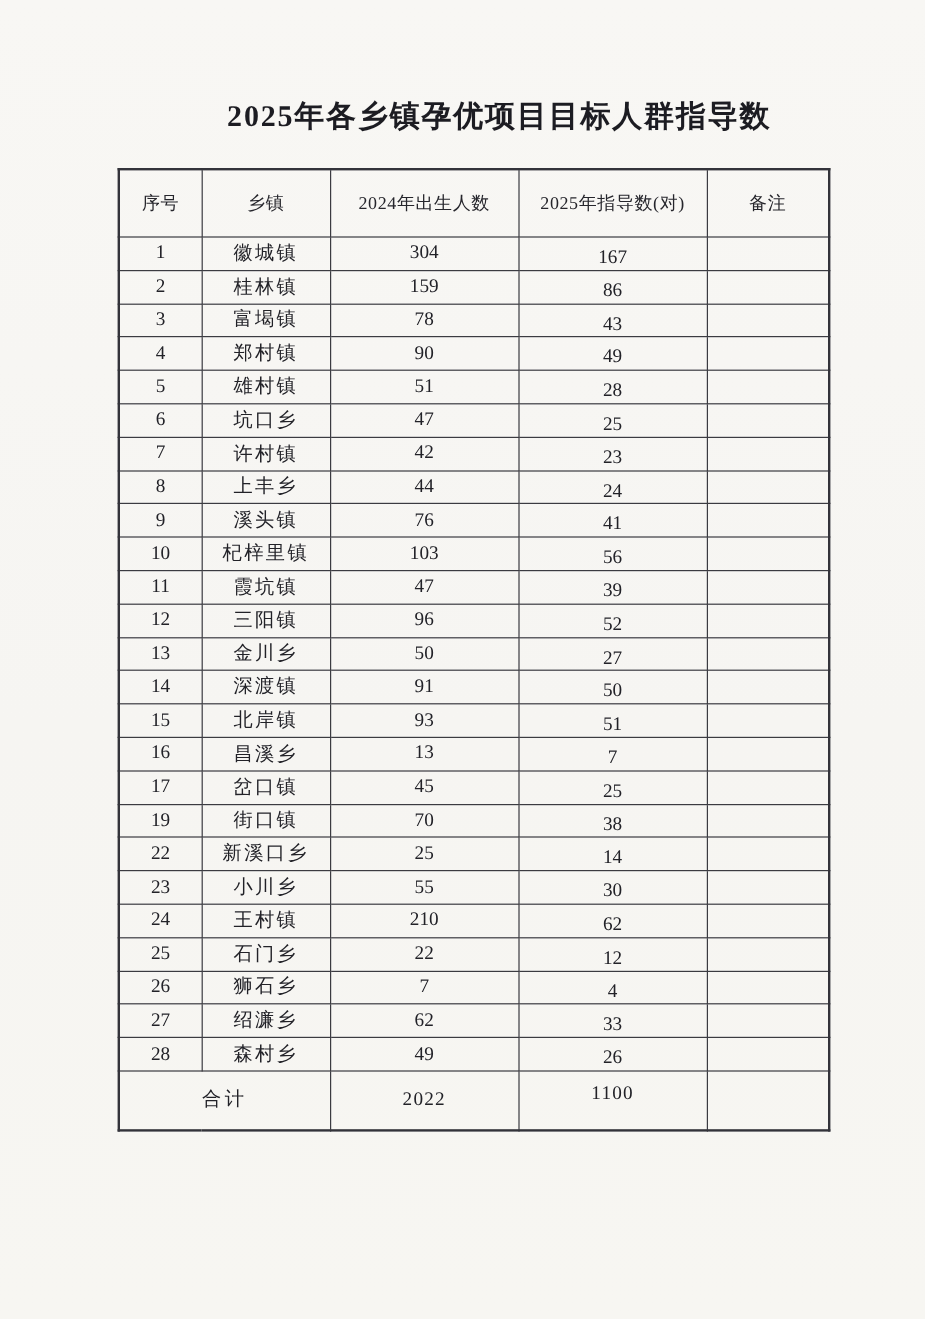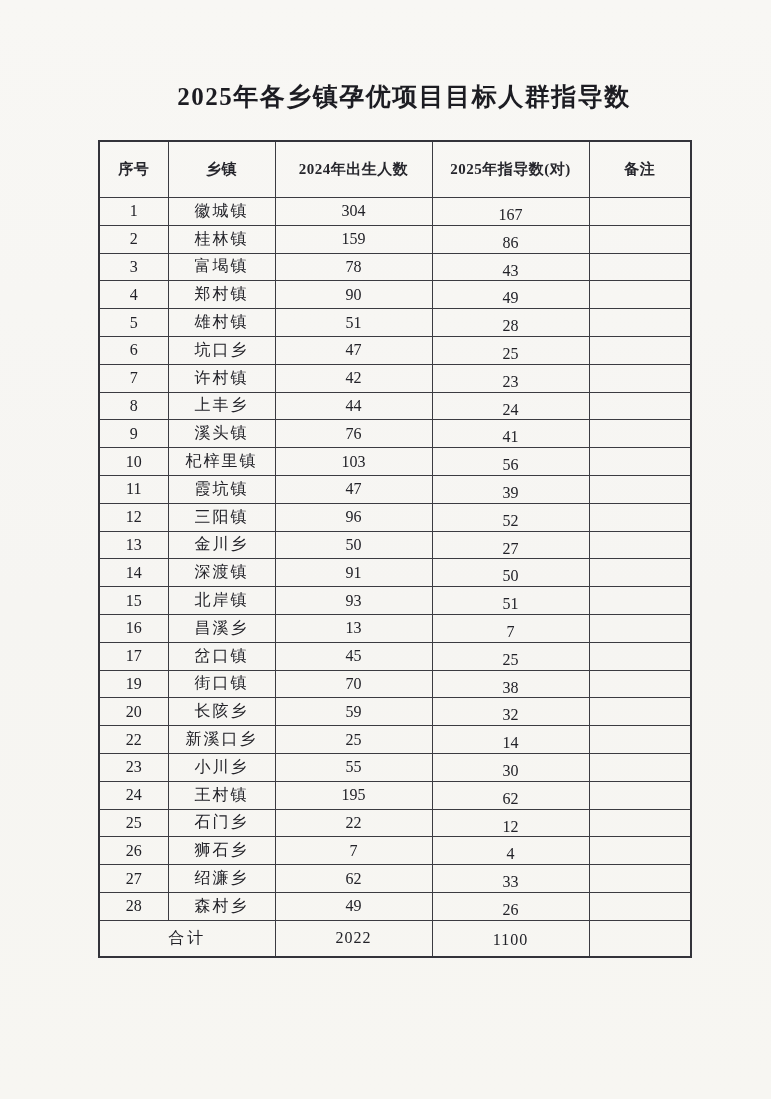--- a/index.html
+++ b/index.html
@@ -16,21 +16,21 @@
     overflow: hidden;
   }
   .page {
     position: absolute;
     inset: 0;
     background: linear-gradient(180deg, #f8f7f4 0%, #f6f5f2 55%, #f7f6f2 100%);
   }
   .doc-title {
     position: absolute;
     top: 80px;
-    left: 108px;
+    left: 120px;
     width: 592px;
     text-align: center;
     font-size: 25px;
     font-weight: 700;
     letter-spacing: 1.5px;
     color: #1c1c22;
   }
   table.main-table {
     position: absolute;
     top: 140px;
@@ -44,21 +44,21 @@
   .main-table th,
   .main-table td {
     border: 1.5px solid #3b3b41;
     text-align: center;
     overflow: hidden;
     white-space: nowrap;
     padding: 0;
   }
   .main-table thead th {
     height: 55px;
-    font-weight: 700;
+    font-weight: 400;
     font-size: 15px;
     letter-spacing: 0.5px;
     color: #26262c;
     vertical-align: middle;
   }
   .main-table tbody td {
     height: 25.8px;
     font-size: 16px;
     vertical-align: middle;
   }
@@ -77,21 +77,21 @@
     vertical-align: middle;
     letter-spacing: 3px;
     margin-left: 38px;
   }
   .main-table tfoot td.col-births,
   .main-table tfoot td.col-guidance {
     letter-spacing: 1px;
   }
   .main-table tfoot td.col-guidance {
     vertical-align: bottom;
-    padding-bottom: 7px;
+    padding-bottom: 20px;
   }
 </style>
 </head>
 <body>
 
 <div class="page">
 
   <div class="doc-title">2025年各乡镇孕优项目目标人群指导数</div>
 
   <table class="main-table">
@@ -233,44 +233,37 @@
           <td class="col-remark"></td>
         </tr>
         <tr>
           <td class="col-no">19</td>
           <td class="col-town">街口镇</td>
           <td class="col-births">70</td>
           <td class="col-guidance">38</td>
           <td class="col-remark"></td>
         </tr>
         <tr>
-          <td class="col-no">20</td>
-          <td class="col-town">长陔乡</td>
-          <td class="col-births">59</td>
-          <td class="col-guidance">32</td>
-          <td class="col-remark"></td>
-        </tr>
-        <tr>
           <td class="col-no">22</td>
           <td class="col-town">新溪口乡</td>
           <td class="col-births">25</td>
           <td class="col-guidance">14</td>
           <td class="col-remark"></td>
         </tr>
         <tr>
           <td class="col-no">23</td>
           <td class="col-town">小川乡</td>
           <td class="col-births">55</td>
           <td class="col-guidance">30</td>
           <td class="col-remark"></td>
         </tr>
         <tr>
           <td class="col-no">24</td>
           <td class="col-town">王村镇</td>
-          <td class="col-births">195</td>
+          <td class="col-births">210</td>
           <td class="col-guidance">62</td>
           <td class="col-remark"></td>
         </tr>
         <tr>
           <td class="col-no">25</td>
           <td class="col-town">石门乡</td>
           <td class="col-births">22</td>
           <td class="col-guidance">12</td>
           <td class="col-remark"></td>
         </tr>

